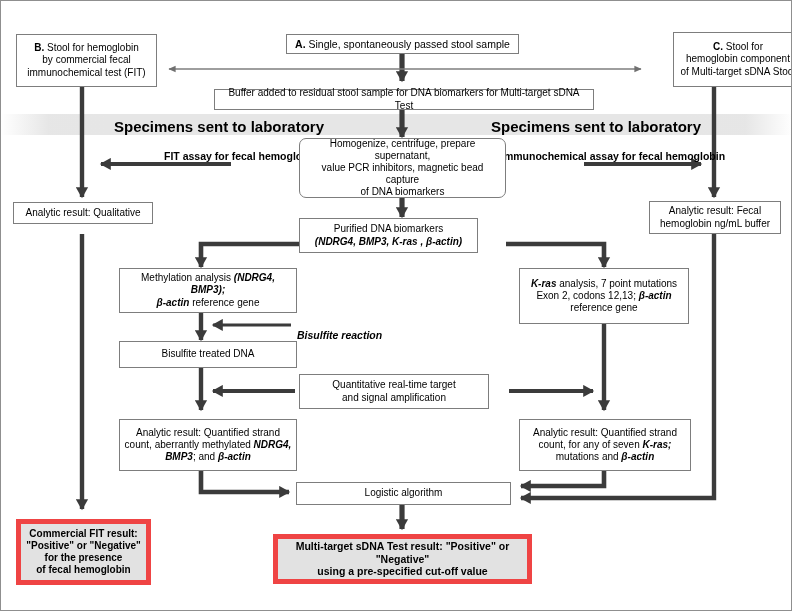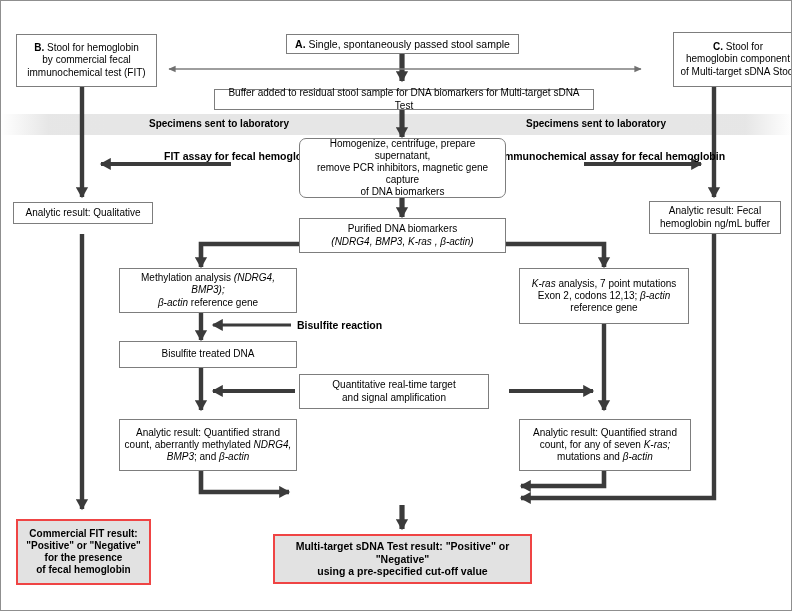--- a/index.html
+++ b/index.html
@@ -47,33 +47,33 @@
     display: flex;
     align-items: center;
     justify-content: center;
     text-align: center;
     color: #000000;
     line-height: 1.22;
     padding: 1px 4px;
   }
   .node.shaded {
     background: #e2e2e2;
-    border: 2px solid #ef4444;
+    border: 5px solid #ef4444;
   }
   .node .t { display: block; }
   .lbl {
     position: absolute;
     text-align: center;
     color: #000;
     font-weight: bold;
     line-height: 1.25;
     white-space: nowrap;
   }
-  .lbl.band-lbl { font-size: 10px; text-align: center; }
-  .i { font-style: italic; }
+  .lbl.band-lbl { font-size: 15px; text-align: center; }
+  .i { font-style: italic; font-weight: bold; }
   .b { font-weight: bold; }
   .fs10 { font-size: 10px; }
   .fs105 { font-size: 10.5px; text-align: center; }
 </style>
 </head>
 <body>
 
 <div id="canvas">
 
   <div class="band" style="top:113px;"></div>
@@ -174,37 +174,37 @@
   </div>
 
   <div class="lbl fs105" style="left:500px; top:149px; width:200px;">
     <span class="t">Immunochemical assay</span>
     <span class="t">for fecal hemoglobin</span>
   </div>
 
   <div class="node fs10" style="left:298px; top:137px; width:207px; height:60px;border-radius:7px;">
     <div>
       <span class="t">Homogenize, centrifuge, prepare supernatant,</span>
-      <span class="t">remove PCR inhibitors, magnetic gene capture</span>
+      <span class="t">value PCR inhibitors, magnetic bead capture</span>
       <span class="t">of DNA biomarkers</span>
     </div>
   </div>
 
   <div class="node fs10" style="left:648px; top:200px; width:132px; height:33px;">
     <div>
       <span class="t">Analytic result: Fecal</span>
       <span class="t">hemoglobin ng/mL buffer</span>
     </div>
   </div>
 
   <div class="node fs10" style="left:12px; top:201px; width:140px; height:22px;">
     <span>Analytic result: Qualitative</span>
   </div>
 
-  <div class="node fs10" style="left:298px; top:217px; width:207px; height:35px;">
+  <div class="node fs10" style="left:298px; top:217px; width:179px; height:35px;">
     <div>
       <span class="t">Purified DNA biomarkers</span>
       <span class="t i">(NDRG4, BMP3, K-ras , β-actin)</span>
     </div>
   </div>
 
   <div class="node fs10" style="left:118px; top:267px; width:178px; height:45px;">
     <div>
       <span class="t"><span>Methylation analysis </span><span class="i">(NDRG4, BMP3);</span></span>
       <span class="t"><span class="i">β-actin</span><span> reference gene</span></span>
@@ -212,21 +212,21 @@
   </div>
 
   <div class="node fs10" style="left:518px; top:267px; width:170px; height:56px;">
     <div>
       <span class="t"><span class="i">K-ras</span><span> analysis, 7 point mutations</span></span>
       <span class="t"><span>Exon 2, codons 12,13; </span><span class="i">β-actin</span></span>
       <span class="t">reference gene</span>
     </div>
   </div>
 
-  <div class="lbl fs105" style="left:296px; top:318px; width:160px; text-align:left;">Bisulfite reaction</div>
+  <div class="lbl fs105" style="left:296px; top:328px; width:160px; text-align:left;font-style:italic;">Bisulfite reaction</div>
 
   <div class="node fs10" style="left:118px; top:340px; width:178px; height:27px;">
     <span>Bisulfite treated DNA</span>
   </div>
 
   <div class="node fs10" style="left:298px; top:373px; width:190px; height:35px;">
     <div>
       <span class="t">Quantitative real-time target</span>
       <span class="t">and signal amplification</span>
     </div>
@@ -241,20 +241,23 @@
   </div>
 
   <div class="node fs10" style="left:518px; top:418px; width:172px; height:52px;">
     <div>
       <span class="t">Analytic result: Quantified strand</span>
       <span class="t"><span>count, for any of seven </span><span class="i">K-ras;</span></span>
       <span class="t"><span>mutations and </span><span class="i">β-actin</span></span>
     </div>
   </div>
 
+  <div class="node fs10" style="left:295px; top:481px; width:215px; height:23px;">
+    <span>Logistic algorithm</span>
+  </div>
 
   <div class="node shaded fs10" style="left:15px; top:518px; width:135px; height:66px; font-weight:bold;">
     <div>
       <span class="t">Commercial FIT result:</span>
       <span class="t">"Positive" or "Negative"</span>
       <span class="t">for the presence</span>
       <span class="t">of fecal hemoglobin</span>
     </div>
   </div>
 

